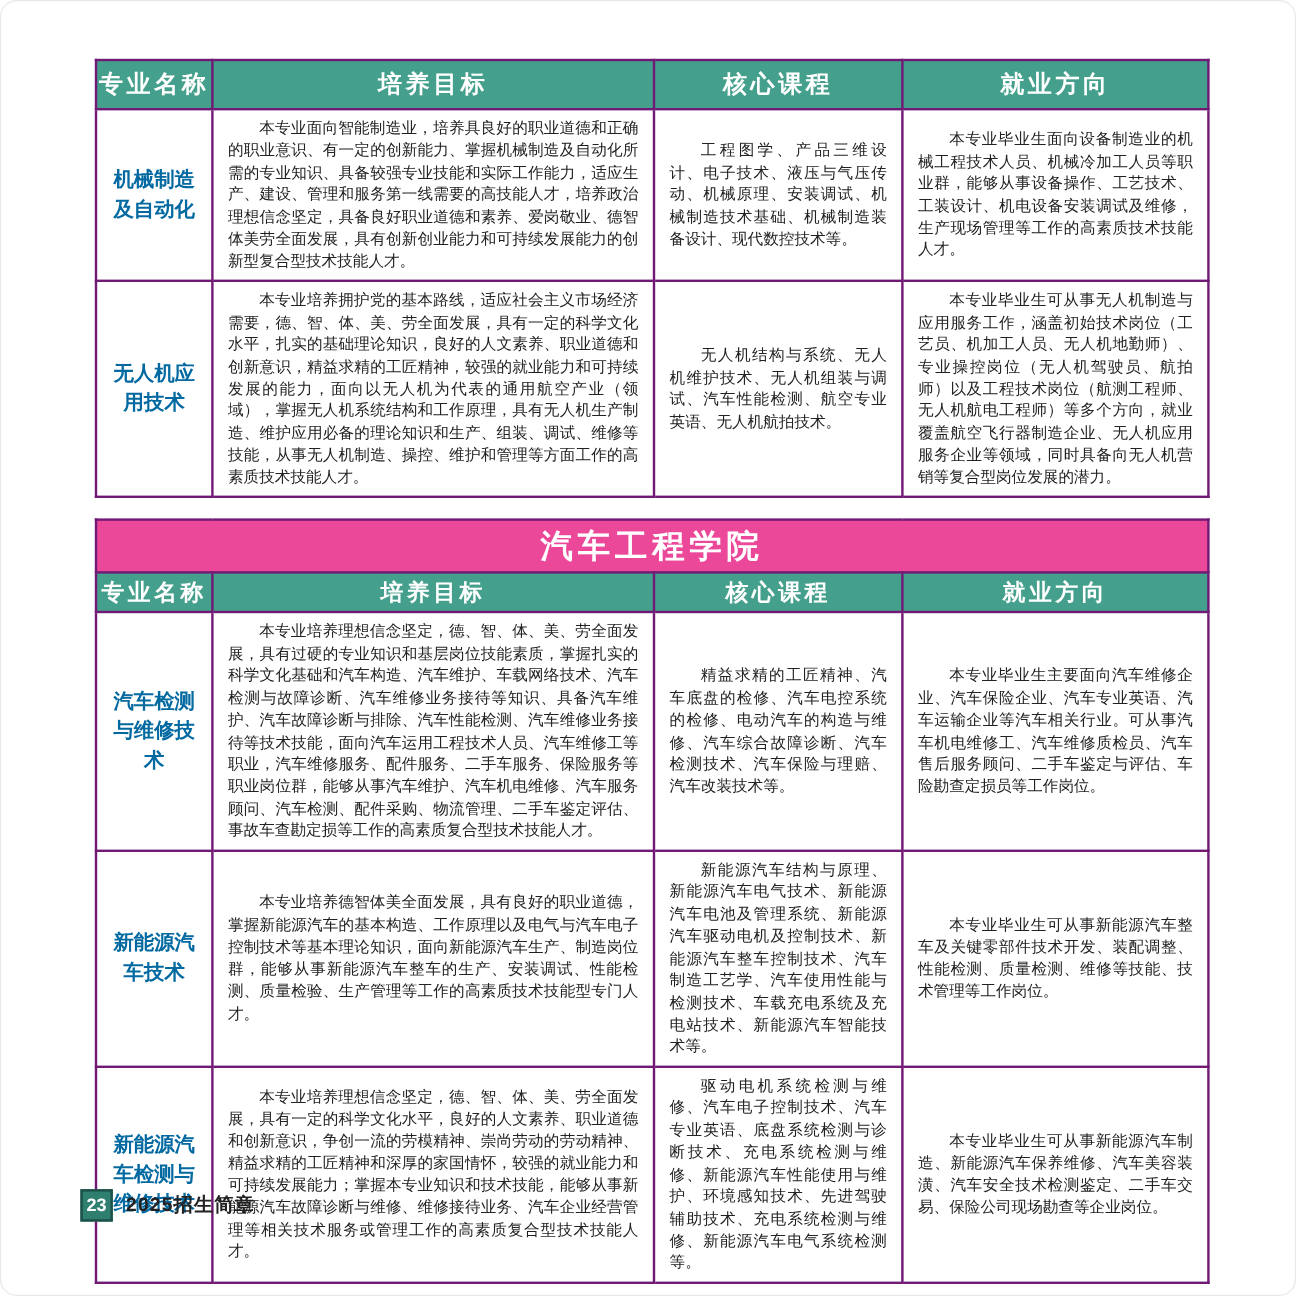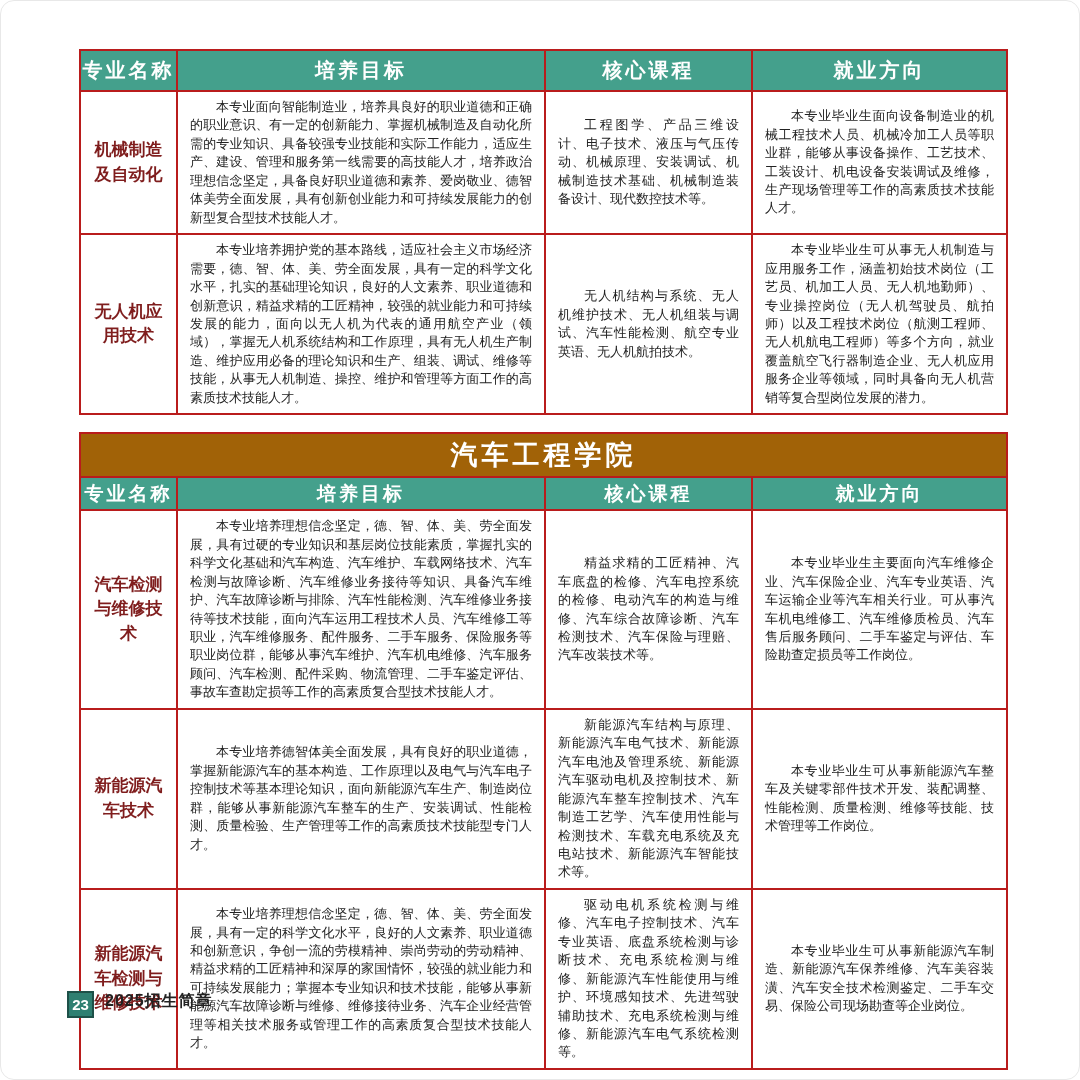--- a/index.html
+++ b/index.html
@@ -24,67 +24,67 @@
   table.spec-table {
     width: 927px;
     border-collapse: collapse;
     table-layout: fixed;
   }
   table.spec-table col.c-major  { width: 97px;  }
   table.spec-table col.c-obj    { width: 368px; }
   table.spec-table col.c-course { width: 207px; }
   table.spec-table col.c-emp    { width: 255px; }
   table.spec-table th, table.spec-table td {
-    border: 2px solid #b91c1c;
+    border: 2px solid #701a75;
   }
   th.col-head {
     background: #44a08c;
     color: #ffffff;
     font-size: 20px;
     font-weight: bold;
     letter-spacing: 3px;
     height: 41px;
     text-align: center;
     vertical-align: middle;
   }
   .table2 th.col-head { height: 33px; font-size: 19px; }
   th.banner {
-    background: #a16207;
+    background: #ec4899;
     color: #ffffff;
     font-size: 27px;
     font-weight: bold;
     letter-spacing: 4px;
     height: 44px;
     text-align: center;
     vertical-align: middle;
   }
   td.major-cell {
     font-weight: bold;
     font-size: 17px;
     line-height: 1.45;
-    color: #7f1d1d;
+    color: #0369a1;
     text-align: center;
     vertical-align: middle;
     padding: 4px 8px;
     background: #ffffff;
   }
   td.text-cell {
     font-size: 13px;
     line-height: 1.42;
     text-align: justify;
     vertical-align: middle;
     padding: 6px 12px;
     color: #222222;
     background: #ffffff;
   }
   td.text-cell p { text-indent: 2em; }
   .tbl-gap { height: 17px; }
   .footer {
     position: absolute; left: 66px; top: 990px;
-    display: flex; align-items: flex-start;
+    display: flex; align-items: center;
   }
   .page-badge {
     width: 27px; height: 27px;
     background: #2f7f71;
     border: 2px solid #1d5048;
     color: #ffffff;
     font-size: 15px; font-weight: bold;
     display: flex; align-items: center; justify-content: center;
     margin-right: 11px;
   }

